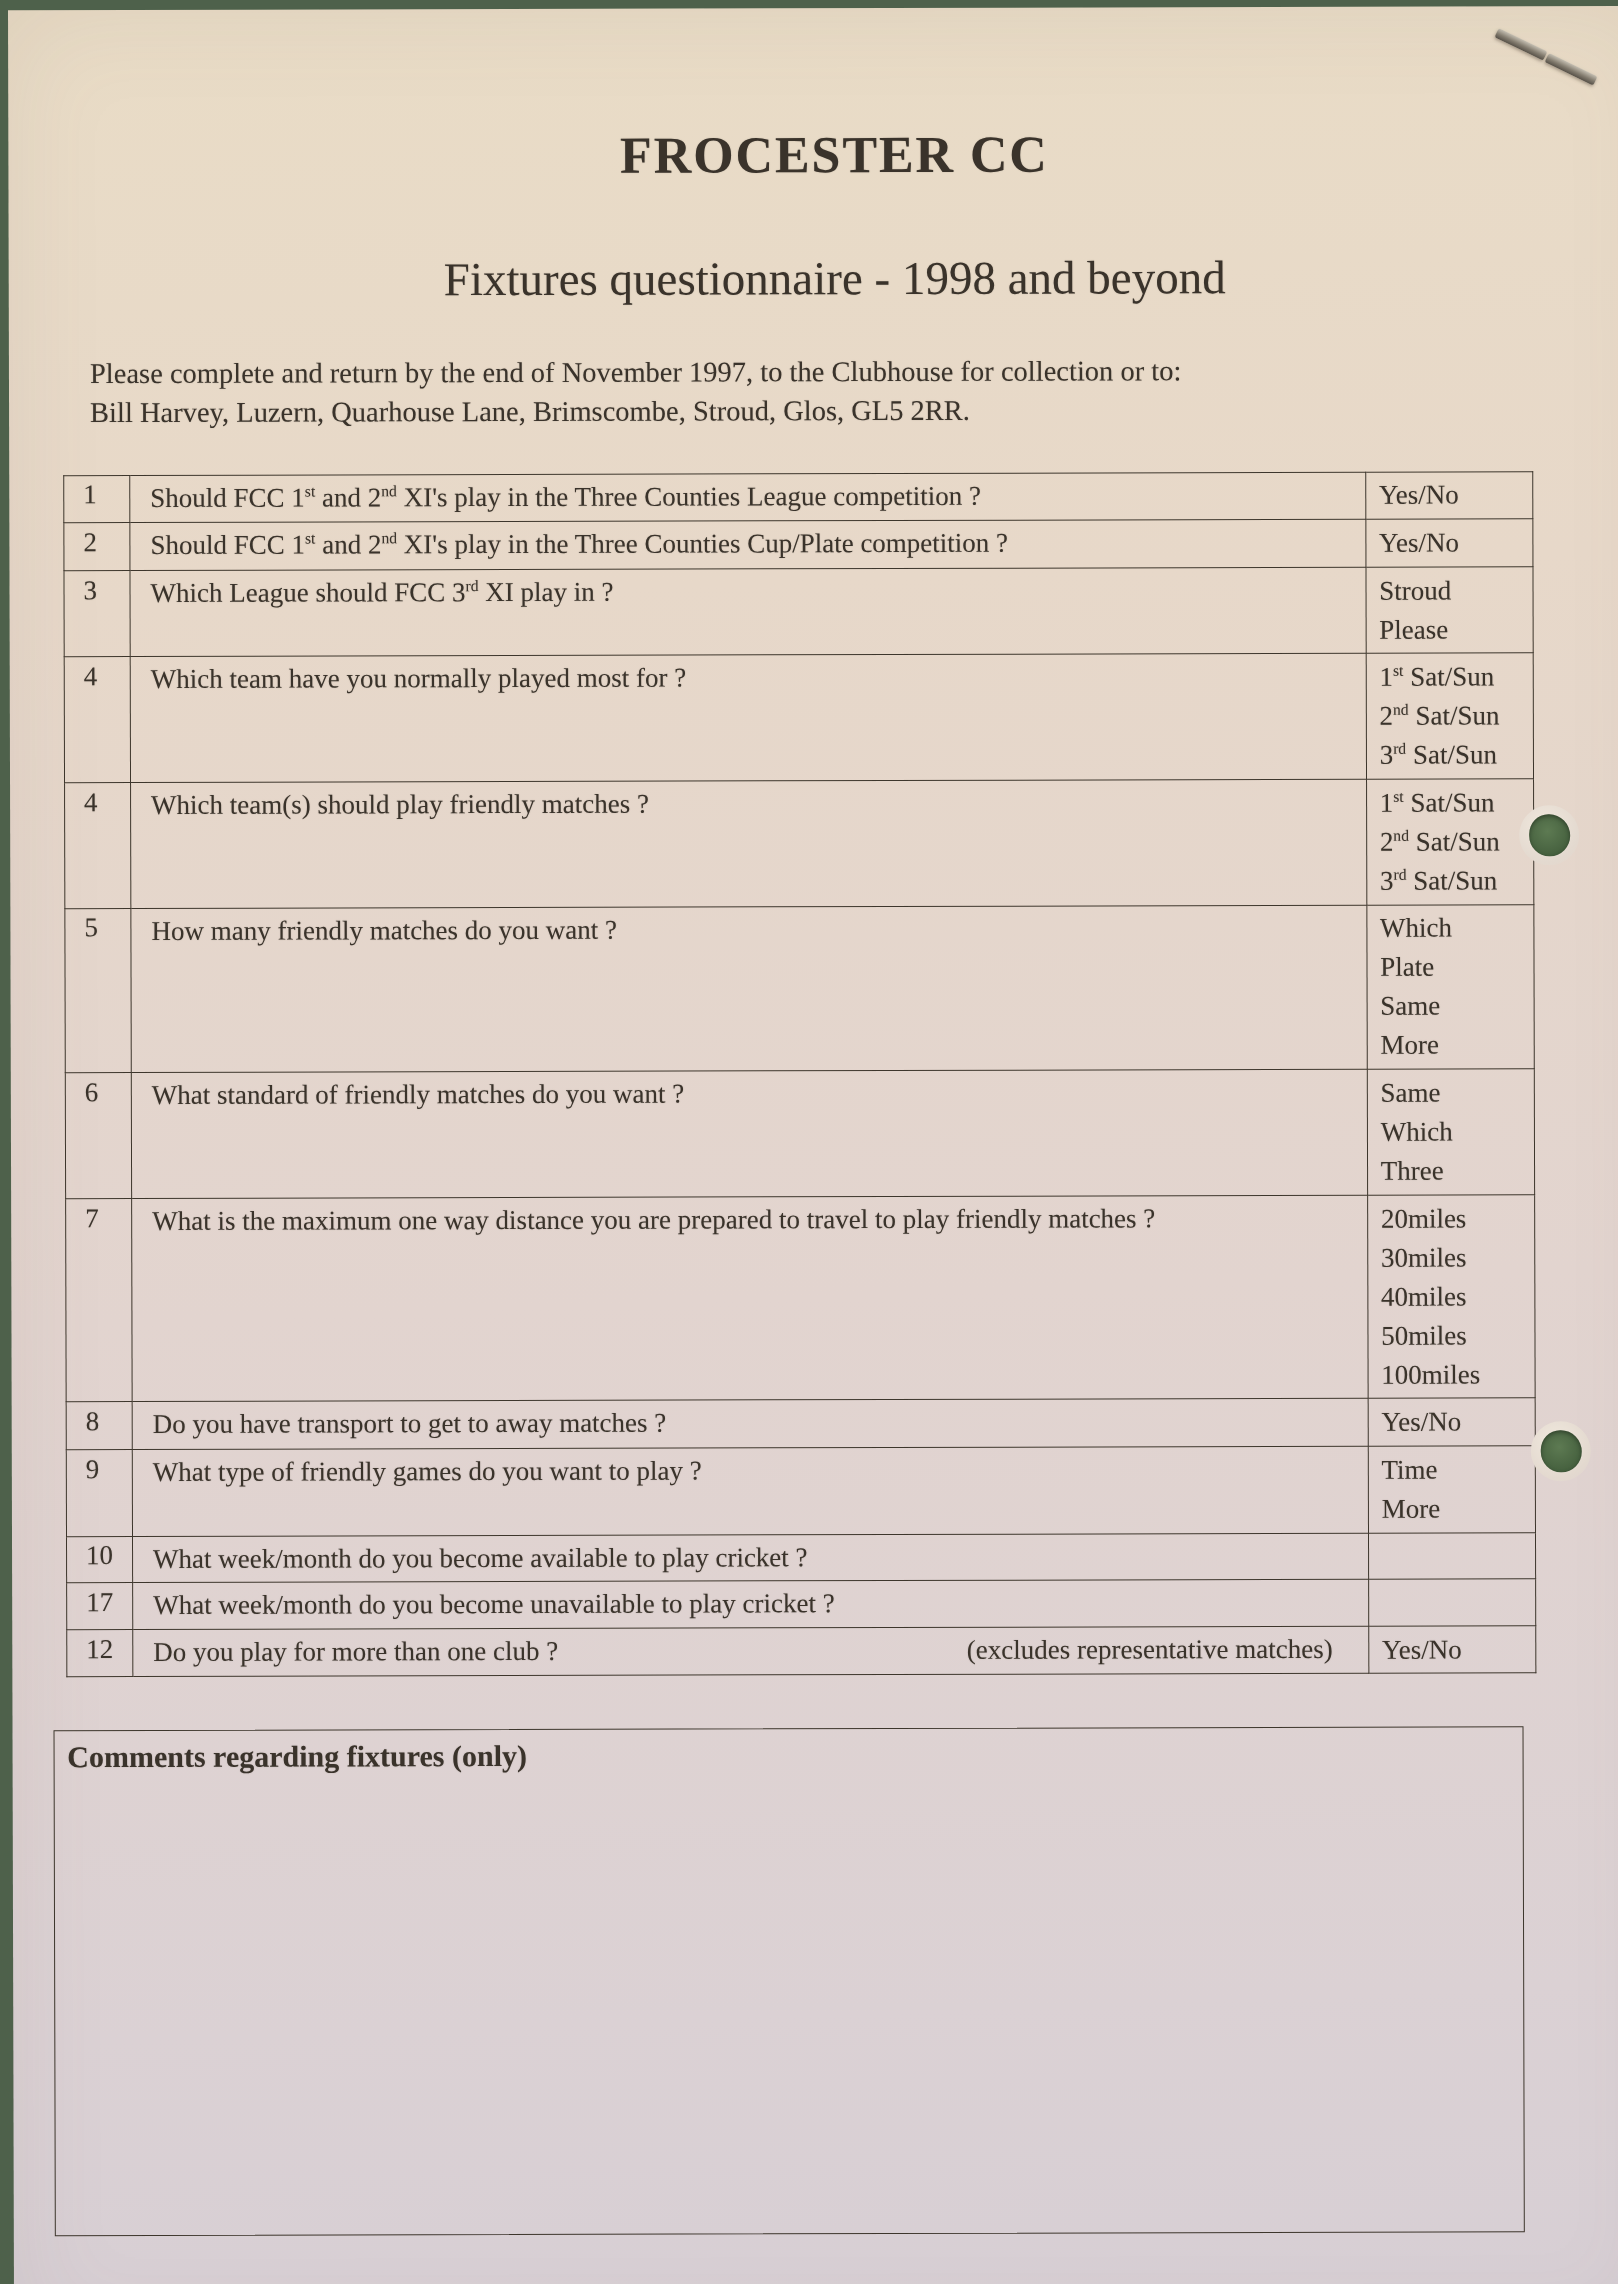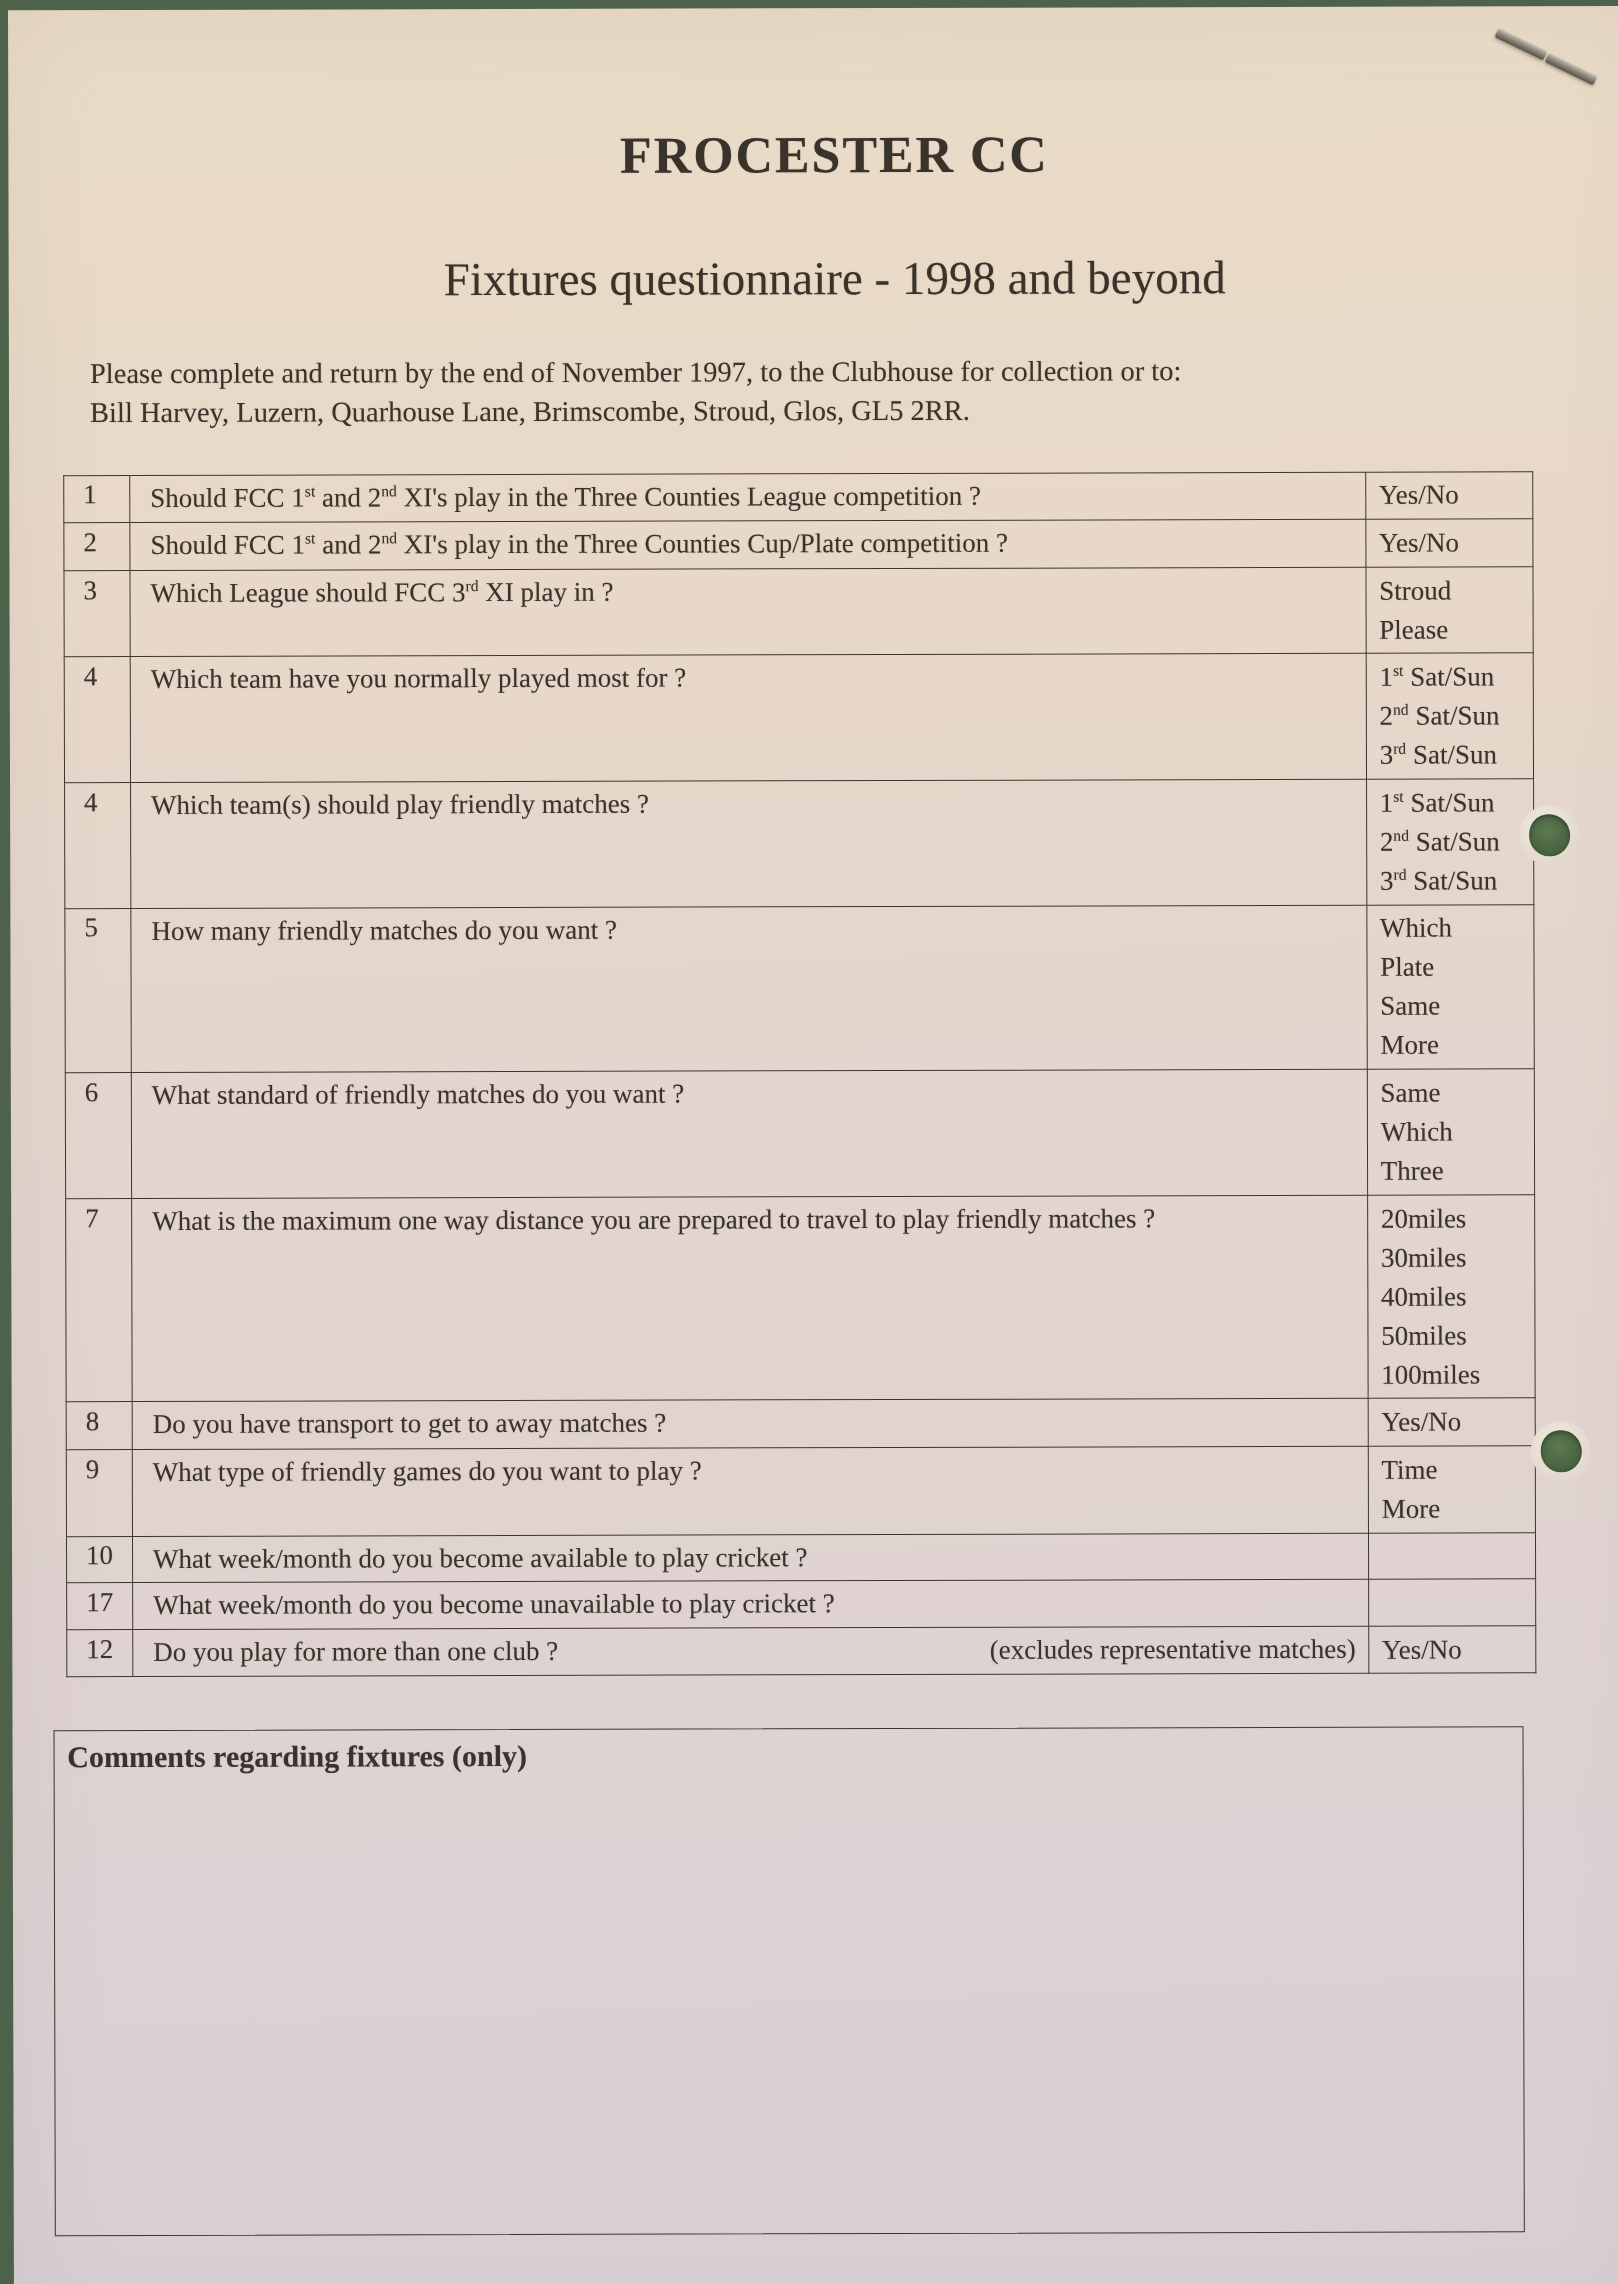--- a/index.html
+++ b/index.html
@@ -30,21 +30,21 @@
   table.fixtures{
     border-collapse:collapse;margin:42px 0 0 54px;width:1470px;table-layout:fixed;
   }
   table.fixtures td{
     border:1.9px solid #3d362c;vertical-align:top;font-size:27px;
   }
   .num-cell{padding:3.8px 0 3.8px 19px;}
   .q-cell{padding:5px 12.7px 5px 20px;line-height:1.32;}
   .a-cell{padding:3.8px 3.8px 3.8px 12.7px;line-height:39px;}
   .answer-line{white-space:nowrap;font-family:Liberation Serif, serif;}
-  .q-note{float:right;}
+  .q-note{float:right;margin-right:23px;}
   sup{font-size:58%;line-height:0;}
   .comments{
     margin:53px 0 0 41px;width:1470px;height:506px;
     border:1.9px solid #3d362c;box-sizing:border-box;
   }
   .comments-label{
     font-size:30px;font-weight:bold;padding:8.9px 0 0 12.7px;
   }
   
   .staple-leg{

